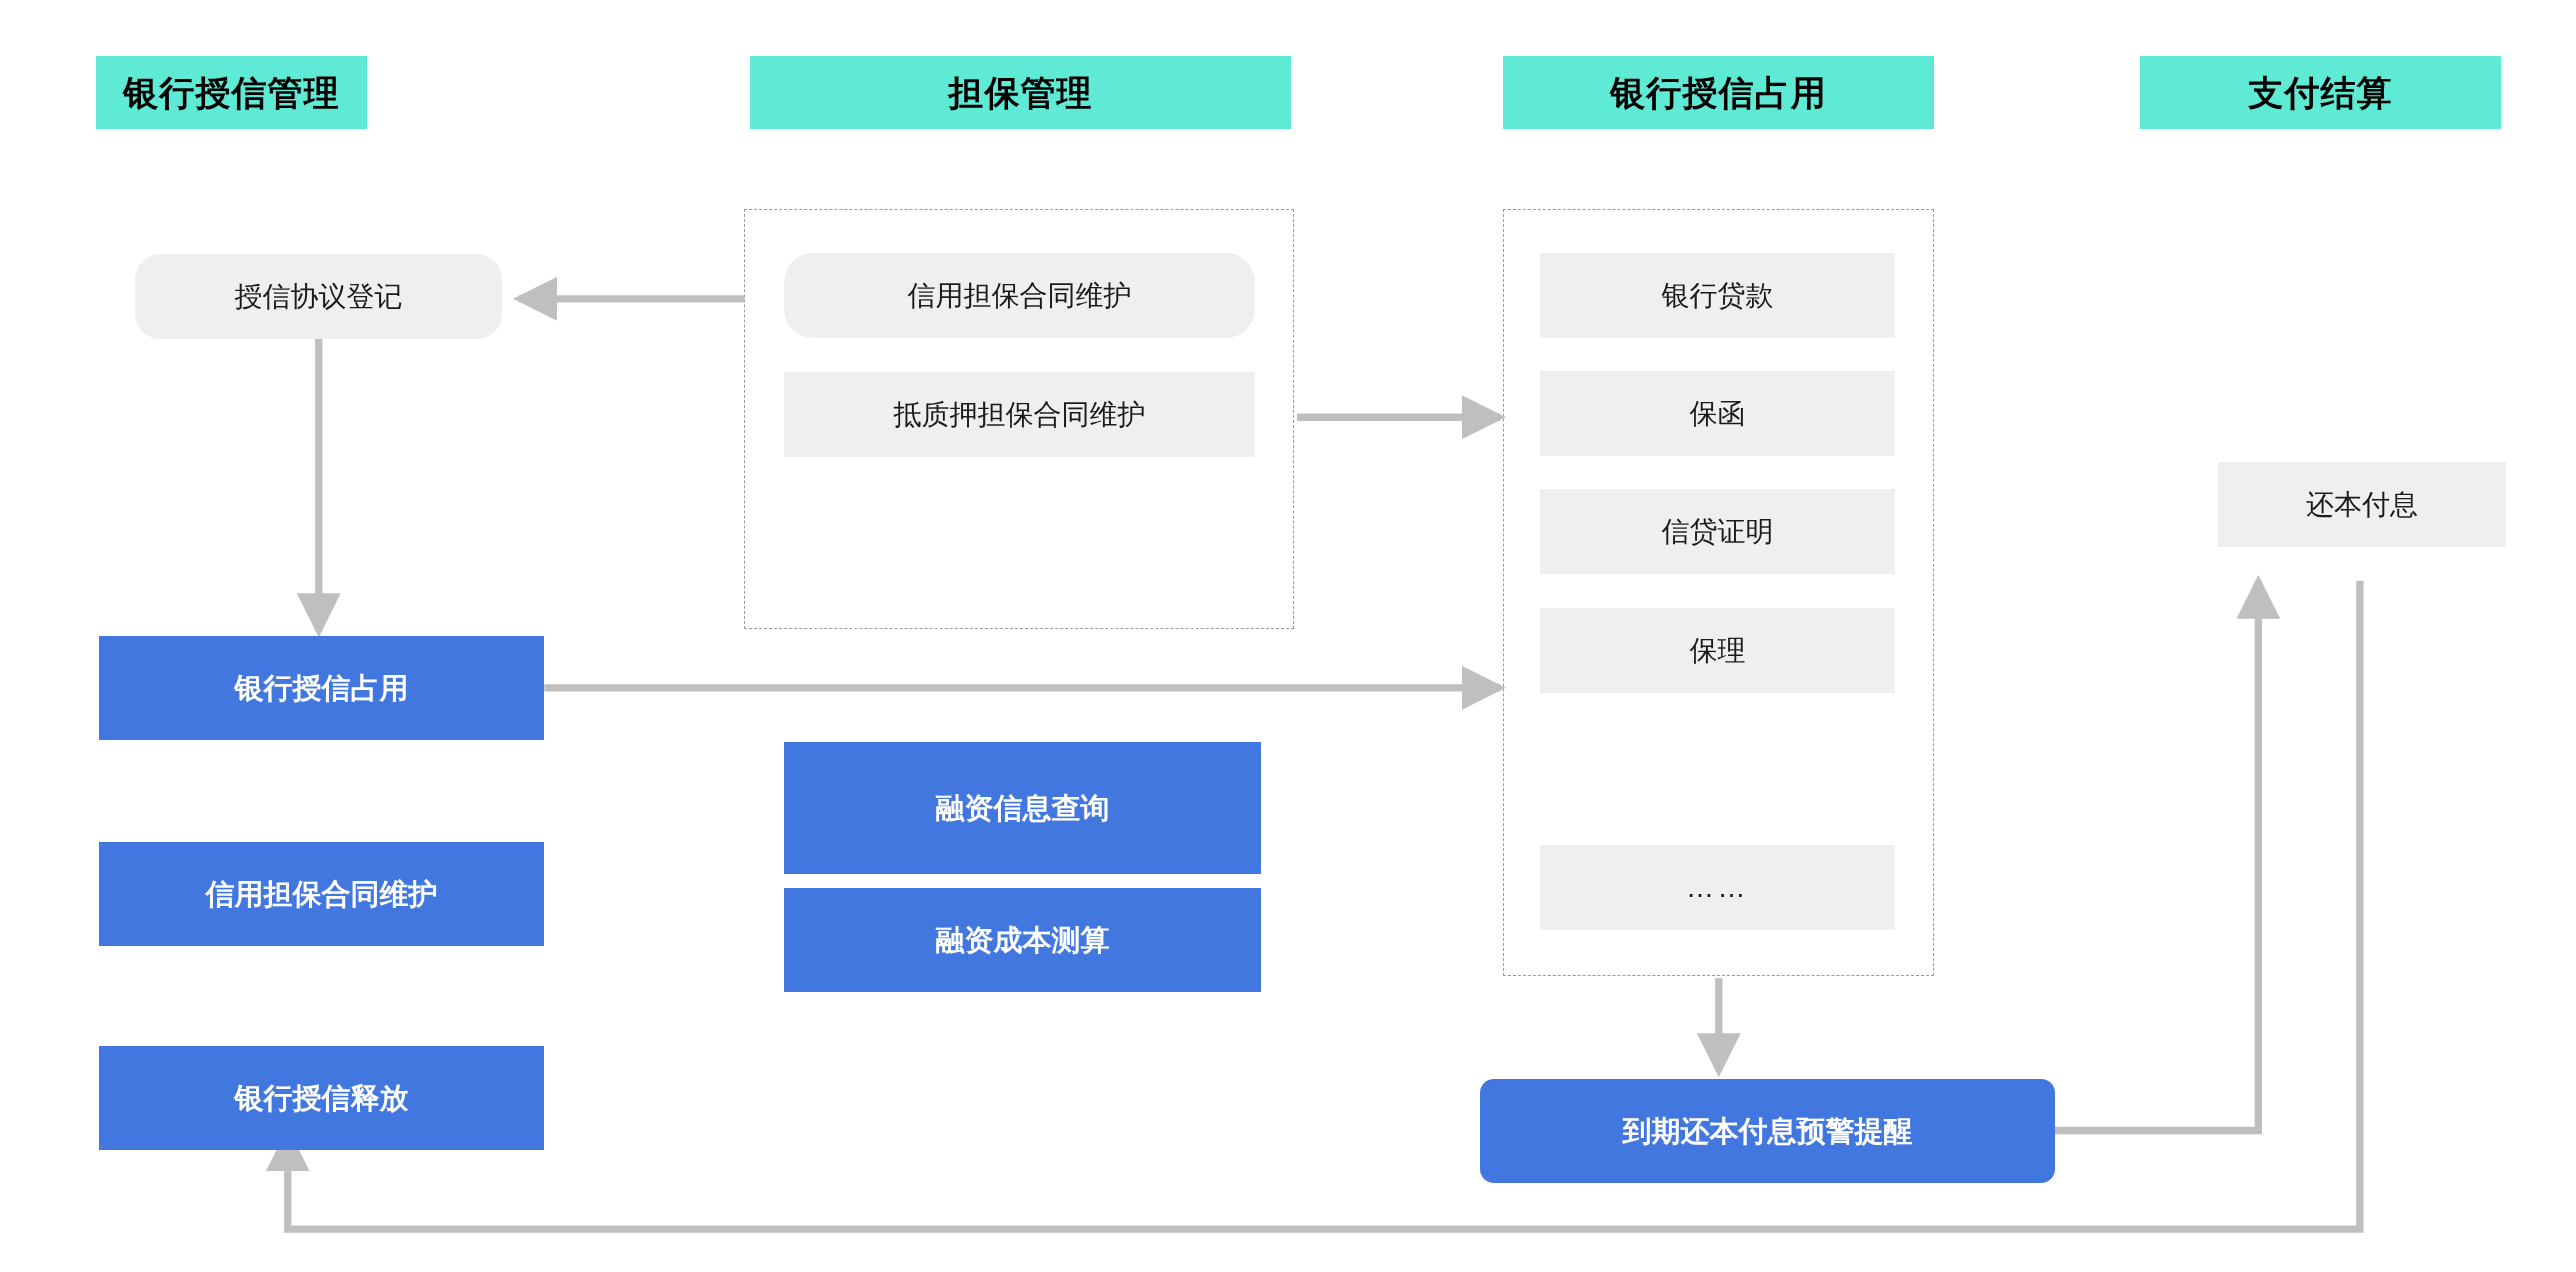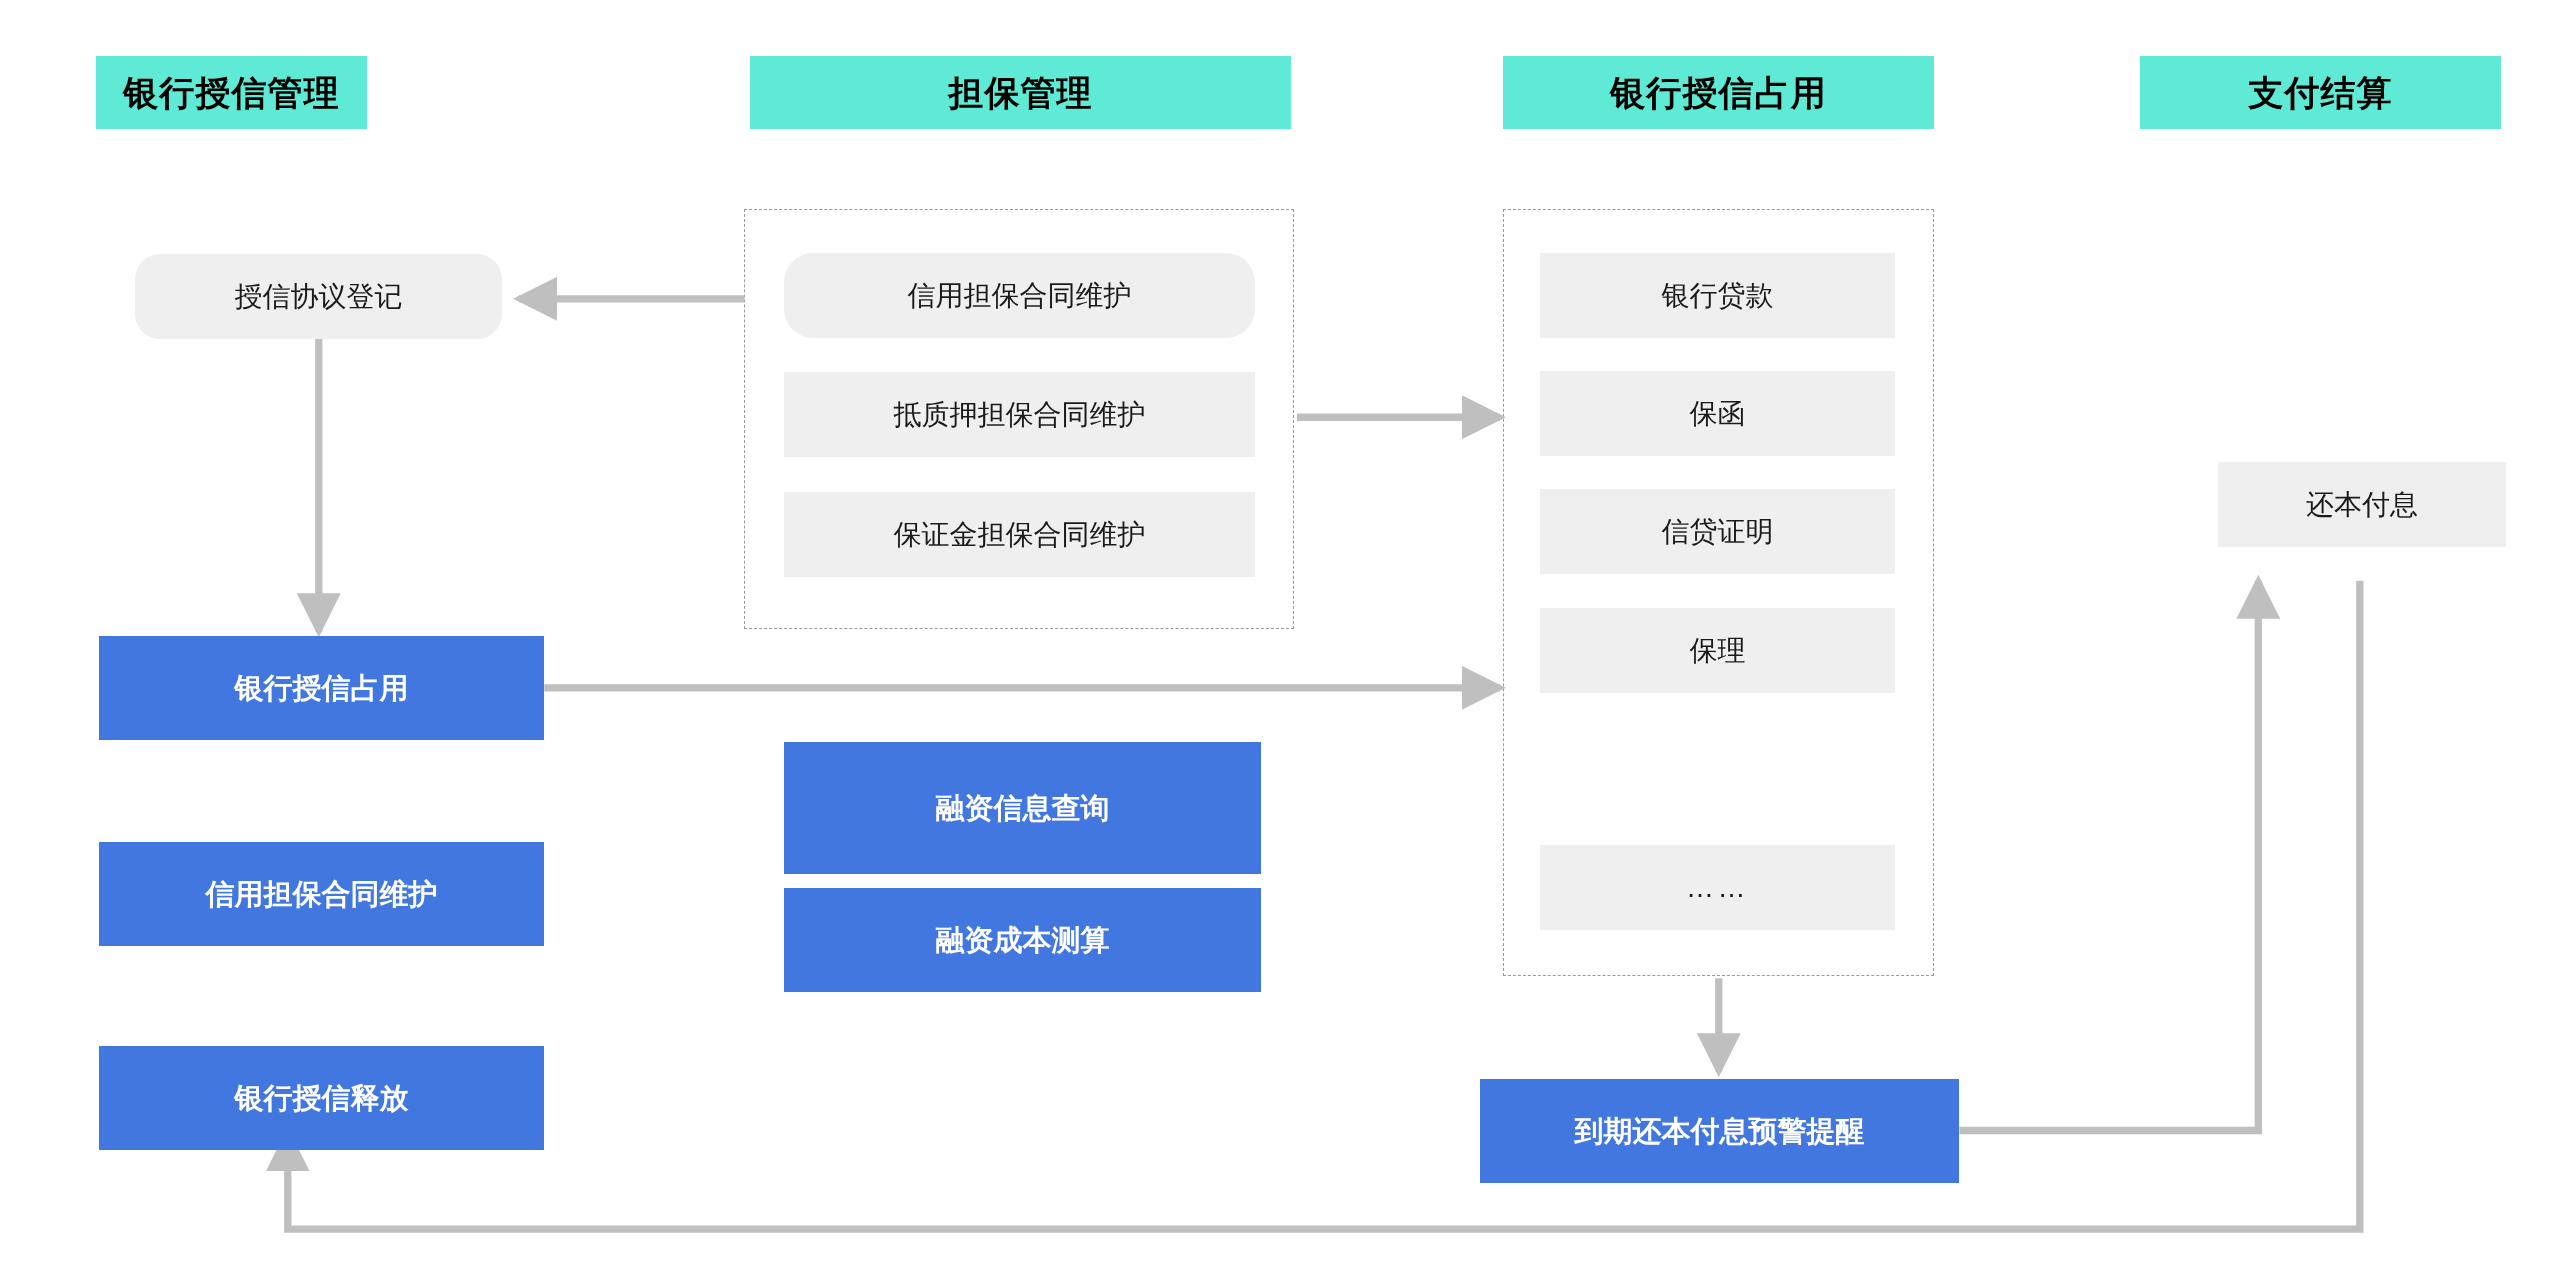--- a/index.html
+++ b/index.html
@@ -120,35 +120,34 @@
   <div class="box blue" style="left:99px; top:636px; width:445px; height:104px;">银行授信占用</div>
 
   <div class="box blue" style="left:99px; top:842px; width:445px; height:104px;">信用担保合同维护</div>
 
   <div class="box blue" style="left:99px; top:1046px; width:445px; height:104px;">银行授信释放</div>
 
   <div class="box gray" style="left:784px; top:253px; width:471px; height:85px;border-radius:29px;">信用担保合同维护</div>
 
   <div class="box gray" style="left:784px; top:372px; width:471px; height:85px;">抵质押担保合同维护</div>
 
-  <div class="box gray" style="left:784px; top:492px; width:471px; height:85px;">保证金担保合同维护</div>
 
   <div class="box blue" style="left:784px; top:742px; width:477px; height:132px;">融资信息查询</div>
 
   <div class="box blue" style="left:784px; top:888px; width:477px; height:104px;">融资成本测算</div>
 
   <div class="box gray" style="left:1540px; top:253px; width:355px; height:85px;">银行贷款</div>
 
   <div class="box gray" style="left:1540px; top:371px; width:355px; height:85px;">保函</div>
 
   <div class="box gray" style="left:1540px; top:489px; width:355px; height:85px;">信贷证明</div>
 
   <div class="box gray" style="left:1540px; top:608px; width:355px; height:85px;">保理</div>
 
 
   <div class="box gray ellipsis" style="left:1540px; top:845px; width:355px; height:85px;">……</div>
 
-  <div class="box blue" style="left:1480px; top:1079px; width:479px; height:104px;">到期还本付息预警提醒</div>
+  <div class="box blue" style="left:1480px; top:1079px; width:575px; height:104px;border-radius:14px;">到期还本付息预警提醒</div>
 
   <div class="box gray" style="left:2174px; top:462px; width:288px; height:85px;margin-left:44px;">还本付息</div>
 
 </div>
 
 
 </body></html>

